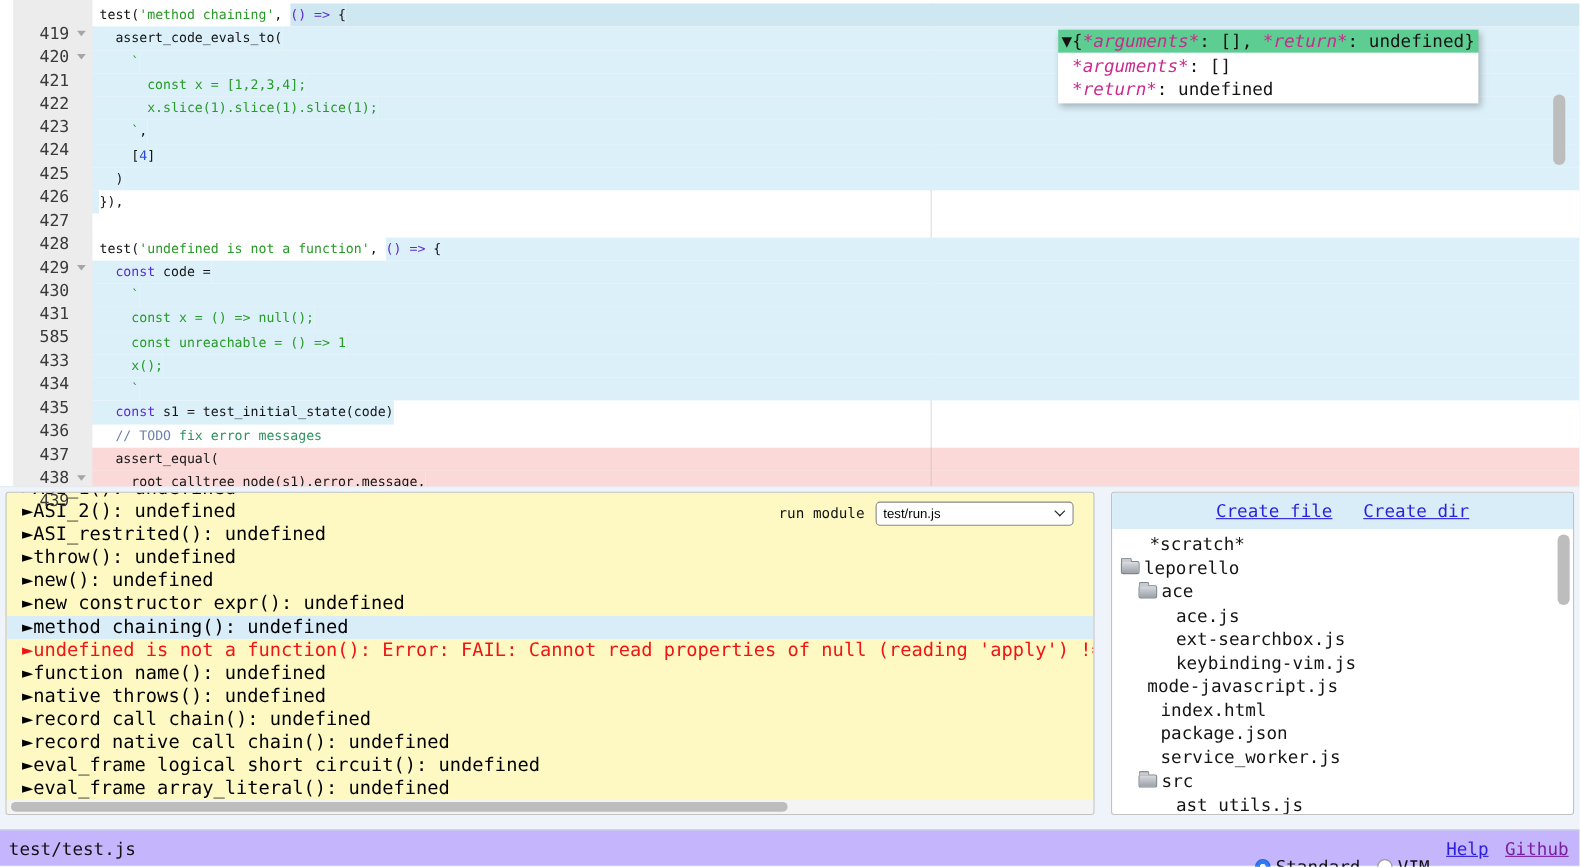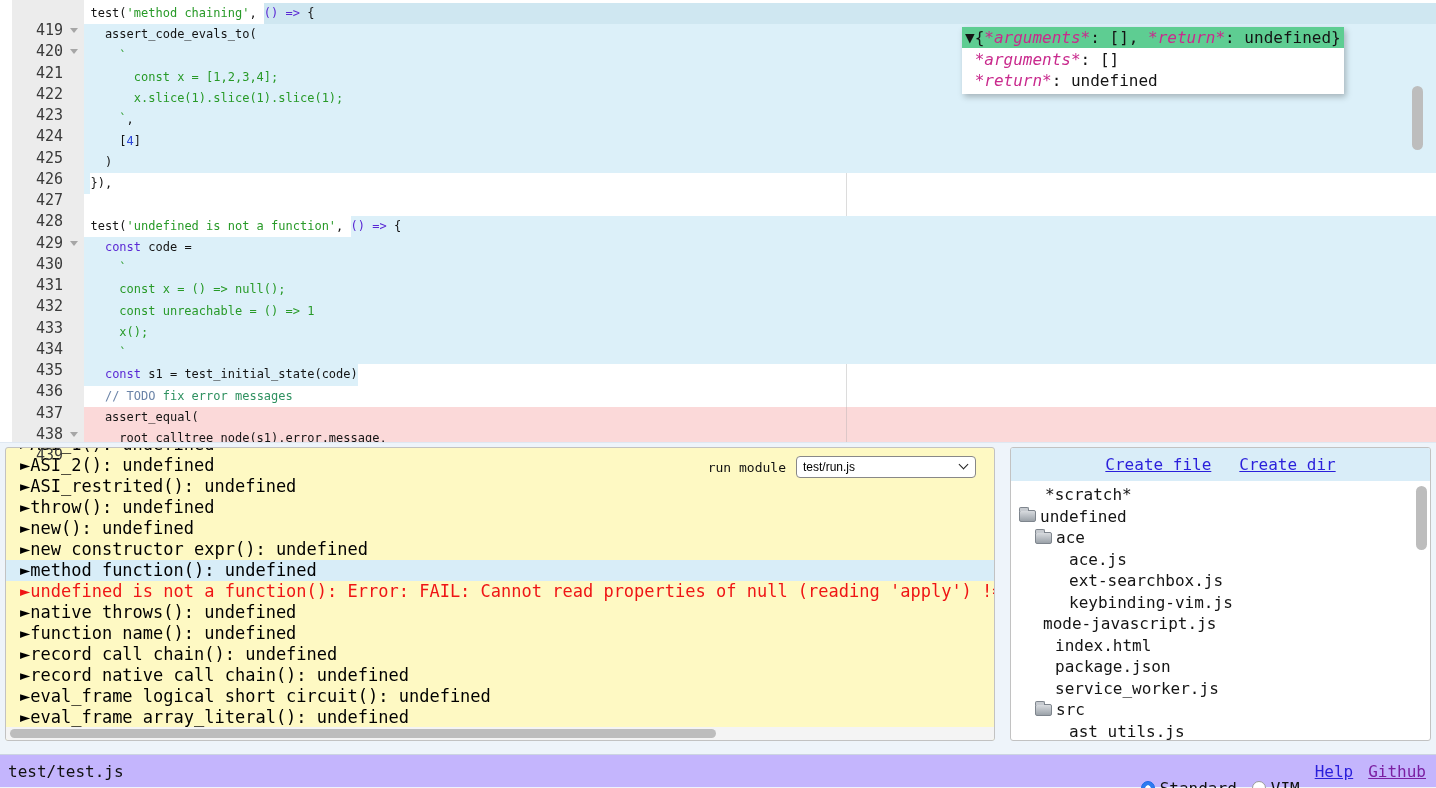--- a/index.html
+++ b/index.html
@@ -91,21 +91,21 @@
       <div class="gline">422</div>
       <div class="gline">423</div>
       <div class="gline">424</div>
       <div class="gline">425</div>
       <div class="gline">426</div>
       <div class="gline">427</div>
       <div class="gline">428</div>
       <div class="gline">429<span class="foldw"></span></div>
       <div class="gline">430</div>
       <div class="gline">431</div>
-      <div class="gline">432</div>
+      <div class="gline">585</div>
       <div class="gline">433</div>
       <div class="gline">434</div>
       <div class="gline">435</div>
       <div class="gline">436</div>
       <div class="gline">437</div>
       <div class="gline">438<span class="foldw"></span></div>
       <div class="gline">439</div>
     </div>
   <div id="code">
     <div class="printmargin"></div>
@@ -139,24 +139,24 @@
 </div>
 
 <div id="results">
   <div id="rlist">
       <div class="ritem"><span>►</span><span>ASI_1(): undefined</span></div>
       <div class="ritem"><span>►</span><span>ASI_2(): undefined</span></div>
       <div class="ritem"><span>►</span><span>ASI_restrited(): undefined</span></div>
       <div class="ritem"><span>►</span><span>throw(): undefined</span></div>
       <div class="ritem"><span>►</span><span>new(): undefined</span></div>
       <div class="ritem"><span>►</span><span>new constructor expr(): undefined</span></div>
-      <div class="ritem selected"><span>►</span><span>method function(): undefined</span></div>
+      <div class="ritem selected"><span>►</span><span>method chaining(): undefined</span></div>
       <div class="ritem error"><span>►</span><span>undefined is not a function(): Error: FAIL: Cannot read properties of null (reading 'apply') !=</span></div>
+      <div class="ritem"><span>►</span><span>function name(): undefined</span></div>
       <div class="ritem"><span>►</span><span>native throws(): undefined</span></div>
-      <div class="ritem"><span>►</span><span>function name(): undefined</span></div>
       <div class="ritem"><span>►</span><span>record call chain(): undefined</span></div>
       <div class="ritem"><span>►</span><span>record native call chain(): undefined</span></div>
       <div class="ritem"><span>►</span><span>eval_frame logical short circuit(): undefined</span></div>
       <div class="ritem"><span>►</span><span>eval_frame array_literal(): undefined</span></div>
     </div>
   <div id="runmod">
     <span>run module</span>
     <span class="selwrap">
       <select id="runsel"><option>test/run.js</option></select>
       <span class="chev"></span>
@@ -167,21 +167,21 @@
   </div>
 </div>
 
 <div id="files">
   <div id="files-header">
     <span class="bluelink">Create file</span>
     <span class="bluelink">Create dir</span>
   </div>
   <div id="tree">
       <div class="titem" style="padding-left: 34px;"><span>*scratch*</span></div>
-      <div class="titem" style="padding-left: 8px;"><span class="folder-icon"></span><span>undefined</span></div>
+      <div class="titem" style="padding-left: 8px;"><span class="folder-icon"></span><span>leporello</span></div>
       <div class="titem" style="padding-left: 24px;"><span class="folder-icon"></span><span>ace</span></div>
       <div class="titem" style="padding-left: 58px;"><span>ace.js</span></div>
       <div class="titem" style="padding-left: 58px;"><span>ext-searchbox.js</span></div>
       <div class="titem" style="padding-left: 58px;"><span>keybinding-vim.js</span></div>
       <div class="titem" style="padding-left: 32px;"><span>mode-javascript.js</span></div>
       <div class="titem" style="padding-left: 44px;"><span>index.html</span></div>
       <div class="titem" style="padding-left: 44px;"><span>package.json</span></div>
       <div class="titem" style="padding-left: 44px;"><span>service_worker.js</span></div>
       <div class="titem" style="padding-left: 24px;"><span class="folder-icon"></span><span>src</span></div>
       <div class="titem" style="padding-left: 58px;"><span>ast_utils.js</span></div>

